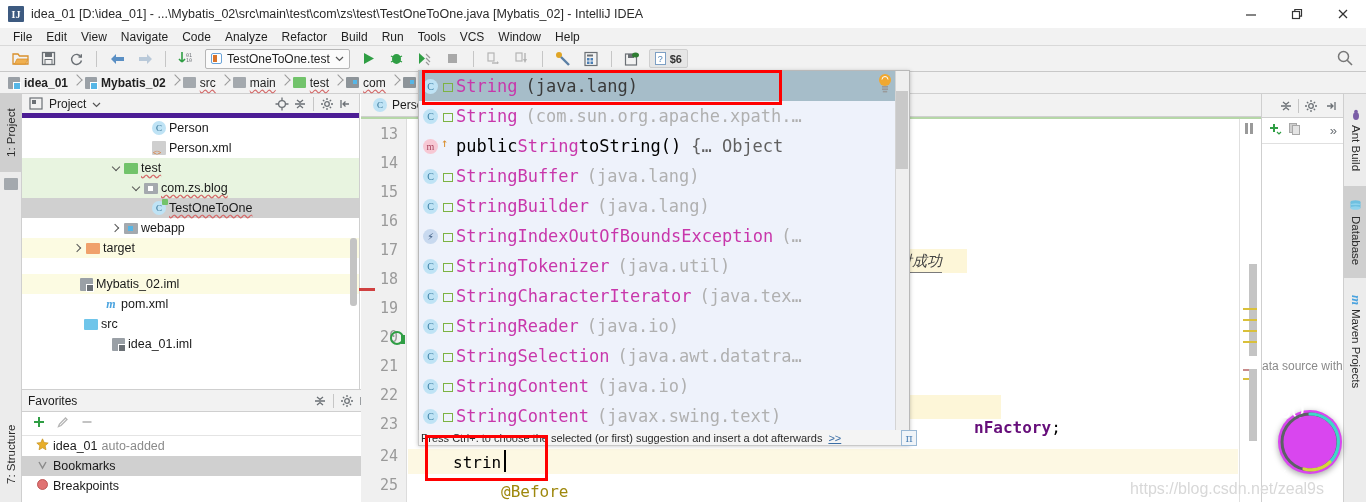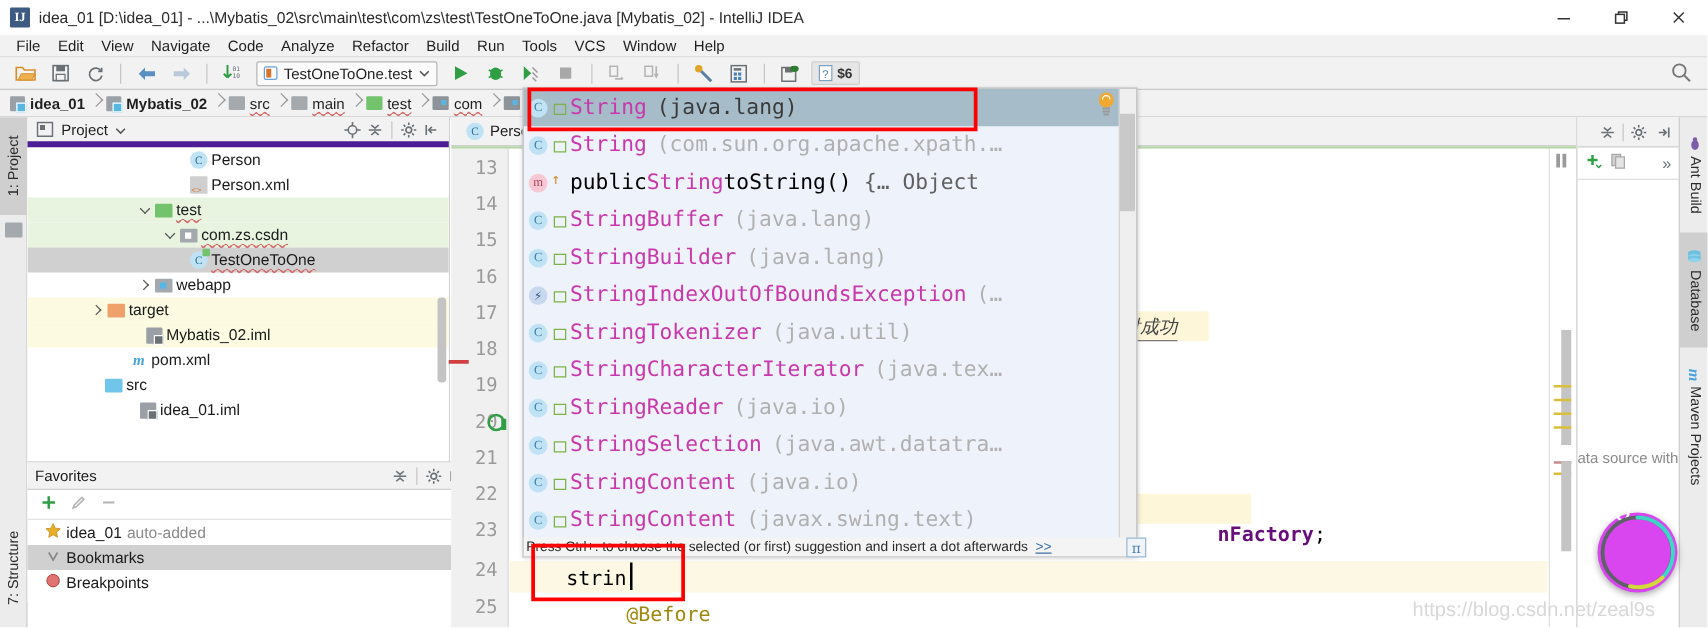--- a/index.html
+++ b/index.html
@@ -157,21 +157,21 @@
   .fico.pkg:after{content:"";position:absolute;left:4px;top:3px;width:5px;height:5px;background:#fff;}
   .fico.web{background:#a4a9ae;}
   .fico.web:after{content:"";position:absolute;left:4px;top:3px;width:5px;height:5px;background:#56b6e6;}
   .pw-scroll {
     position:absolute; right:2px; top:120px; width:7px; height:68px;
     background:#c4c4c4; border-radius:3px;
   }
 
   
   .favwin {
-    position: absolute; left: 22px; top: 369px; width: 358px; height: 113px;
+    position: absolute; left: 22px; top: 389px; width: 358px; height: 113px;
     background: #fff; border-top: 1px solid #cfcfcf; border-right: 1px solid #cfcfcf;
   }
   .fav-header {
     height: 22px; background: #f2f2f2; border-bottom: 1px solid #cfcfcf;
     display: flex; align-items: center; padding: 0 6px;
   }
   .fav-header .ttl { font-size: 12px; }
   .fav-tools {
     height: 24px; display:flex; align-items:center; gap: 10px; padding-left: 10px;
     border-bottom: 1px solid #e4e4e4; background:#fff;
@@ -592,37 +592,37 @@
         <span class="tlabel">Person.xml</span>
       </div>
       <div class="trow hl-green" style="padding-left:86px;">
         <span class="twist open"></span>
         <span class="fico green"></span>
         <span class="tlabel spell">test</span>
       </div>
       <div class="trow hl-green" style="padding-left:106px;">
         <span class="twist open"></span>
         <span class="fico pkg"></span>
-        <span class="tlabel spell">com.zs.csdn</span>
+        <span class="tlabel spell">com.zs.blog</span>
       </div>
       <div class="trow sel" style="padding-left:130px;">
         <span class="cico test">C</span>
         <span class="tlabel spell">TestOneToOne</span>
       </div>
       <div class="trow" style="padding-left:86px;">
         <span class="twist"></span>
         <span class="fico web"></span>
         <span class="tlabel">webapp</span>
       </div>
       <div class="trow hl-yellow" style="padding-left:48px;">
         <span class="twist"></span>
         <span class="fico orange"></span>
         <span class="tlabel">target</span>
       </div>
-      <div class="trow hl-yellow" style="padding-left:95px;">
+      <div class="trow hl-yellow" style="padding-left:58px;margin-top:16px;">
         <span class="imlico"></span>
         <span class="tlabel">Mybatis_02.iml</span>
       </div>
       <div class="trow" style="padding-left:82px;">
         <span class="mico">m</span>
         <span class="tlabel">pom.xml</span>
       </div>
       <div class="trow" style="padding-left:62px;">
         <span class="fico blue"></span>
         <span class="tlabel">src</span>

